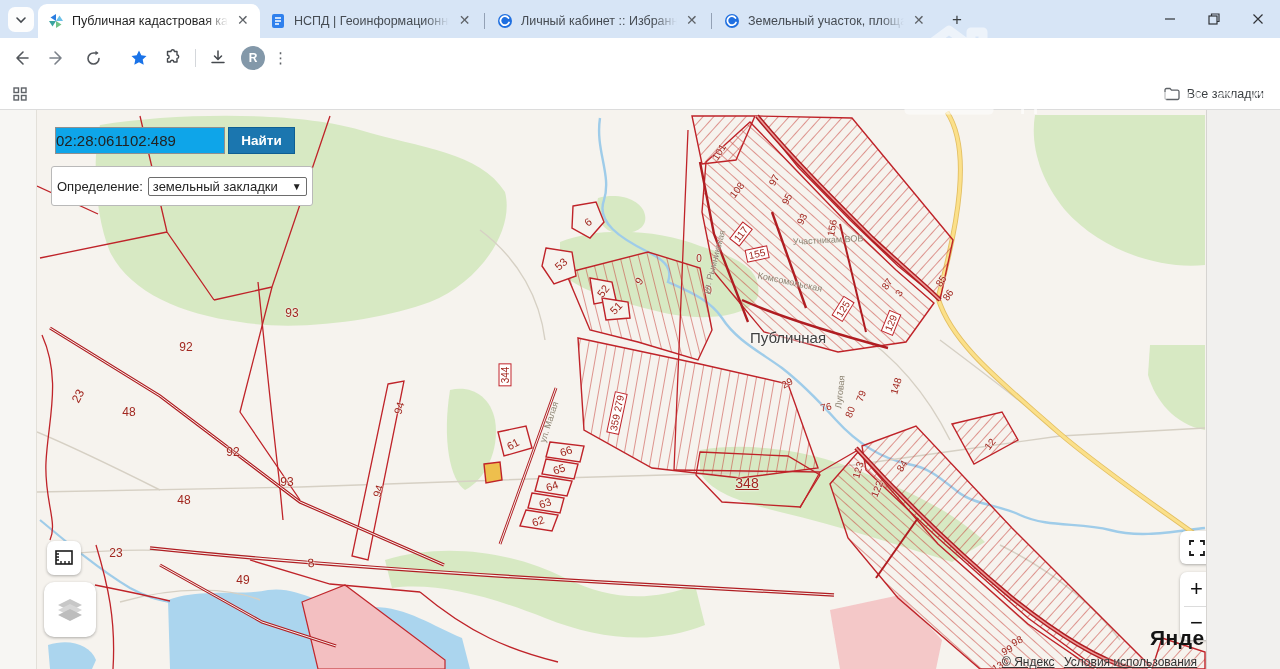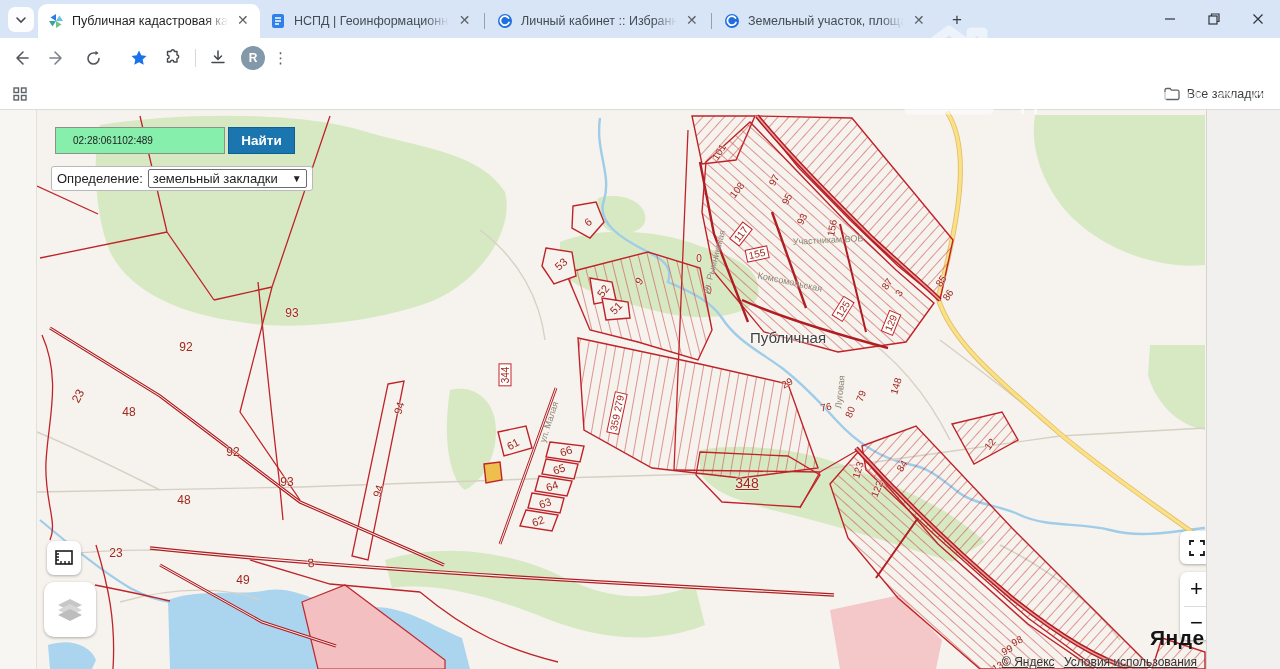--- a/index.html
+++ b/index.html
@@ -41,23 +41,23 @@
   #leftgutter { position:absolute; left:0; top:0; width:37px; height:559px; background:#f7f6f3; border-right:1px solid #e3e0d9; }
   #rightstrip { position:absolute; left:1206px; top:110px; width:74px; height:559px; background:#f1f0ee; border-left:1px solid #d6d4d1; }
   #mapsvg { position:absolute; left:37px; top:0; }
   #labels { position:absolute; left:0; top:0; width:1206px; height:559px; pointer-events:none; }
   .plabel { position:absolute; color:#a1271f; font-size:11px; white-space:nowrap; text-shadow:0 0 2px #f6f3ee,0 0 2px #f6f3ee; }
   .plabel.boxed { background:rgba(255,255,255,.93); border:1px solid #bf2329; padding:0 2px; text-shadow:none; font-size:9.5px; }
   .slabel { position:absolute; color:#8c8372; font-size:9px; white-space:nowrap; text-shadow:0 0 2px #f6f3ee; }
   .slabel.town { color:#3f3f3f; font-size:15px; text-shadow:0 0 3px #fff,0 0 3px #fff; }
 
   #searchpanel { position:absolute; left:55px; top:17px; display:flex; }
-  #searchinput { width:170px; height:27px; border:1px solid #8f8f8f; background:#86efac; font-size:10px; color:#222; padding:0 17px; font-family:"Liberation Sans",sans-serif; }
+  #searchinput { width:170px; height:27px; border:1px solid #8f8f8f; background:#0ea5e9; font-size:15px; color:#222; padding:0 0; font-family:"Liberation Sans",sans-serif; }
   #findbtn { width:67px; height:27px; margin-left:3px; background:#1b76af; border:1px solid #0f5e92; color:#fff; font-weight:bold; font-size:13.5px; font-family:"Liberation Sans",sans-serif; }
-  #defpanel { position:absolute; left:51px; top:56px; height:25px; background:#fff; border:1px solid #b9b9b9; border-radius:3px; display:flex; align-items:center; padding:0 5px; font-size:13px; color:#222; }
+  #defpanel { position:absolute; left:51px; top:56px; height:40px; background:#fff; border:1px solid #b9b9b9; border-radius:3px; display:flex; align-items:center; padding:0 5px; font-size:13px; color:#222; }
   #defselect { margin-left:5px; height:19px; border:1px solid #6d6d6d; border-radius:2px; background:#fff; display:flex; align-items:center; padding:0 4px; font-size:13px; }
   #defselect .chev { margin-left:14px; font-size:10px; color:#222; }
 
   .mapbtn { position:absolute; background:#fff; border-radius:7px; box-shadow:0 1px 3px rgba(0,0,0,.3); display:flex; align-items:center; justify-content:center; }
   #rulerbtn { left:47px; top:431px; width:34px; height:34px; }
   #layersbtn { left:44px; top:472px; width:52px; height:55px; border-radius:10px; }
   #fsbtn { left:1180px; top:421px; width:33px; height:33px; border-radius:6px; }
   #zoompanel { left:1180px; top:462px; width:33px; height:68px; flex-direction:column; }
   #zoompanel .zbtn { width:33px; height:34px; display:flex; align-items:center; justify-content:center; font-size:22px; color:#111; }
   #zoompanel .zdiv { width:25px; height:1px; background:#dcdcdc; }

